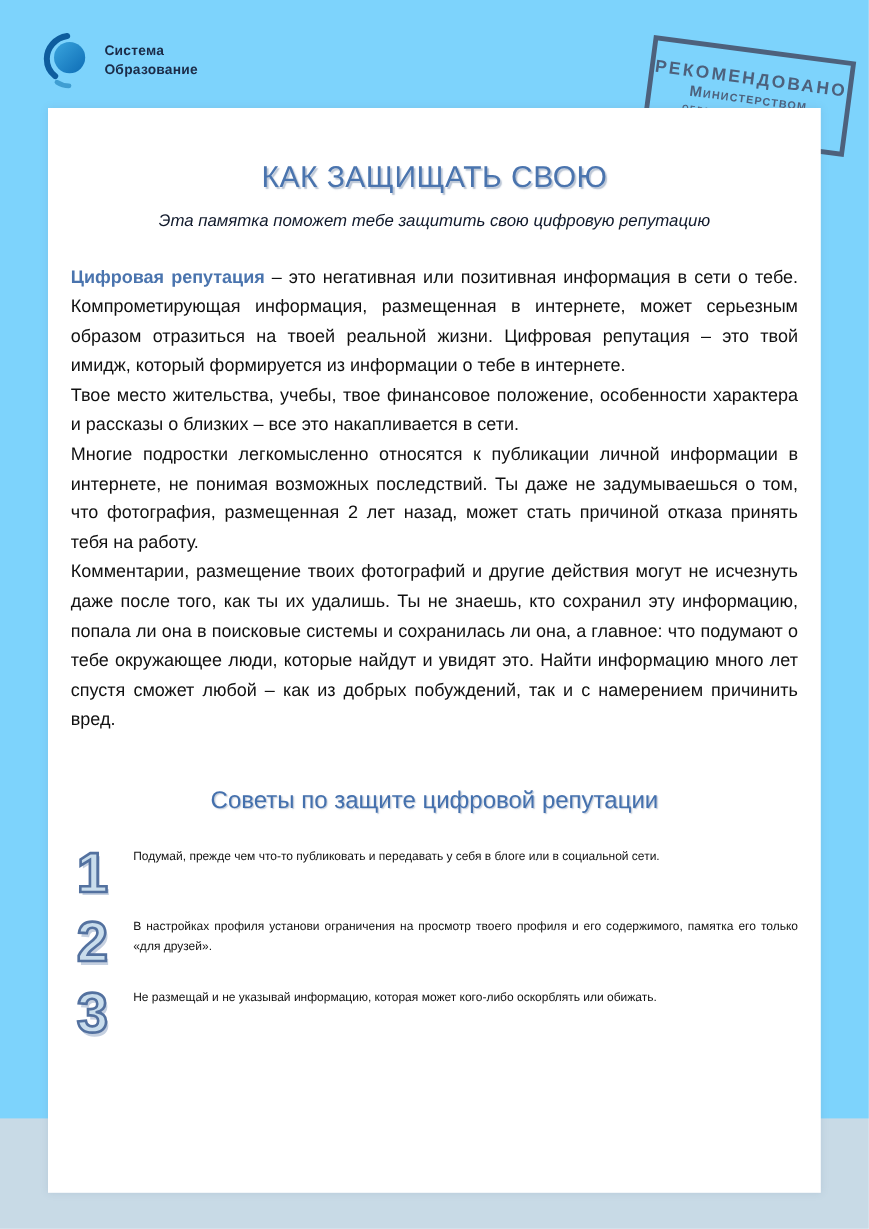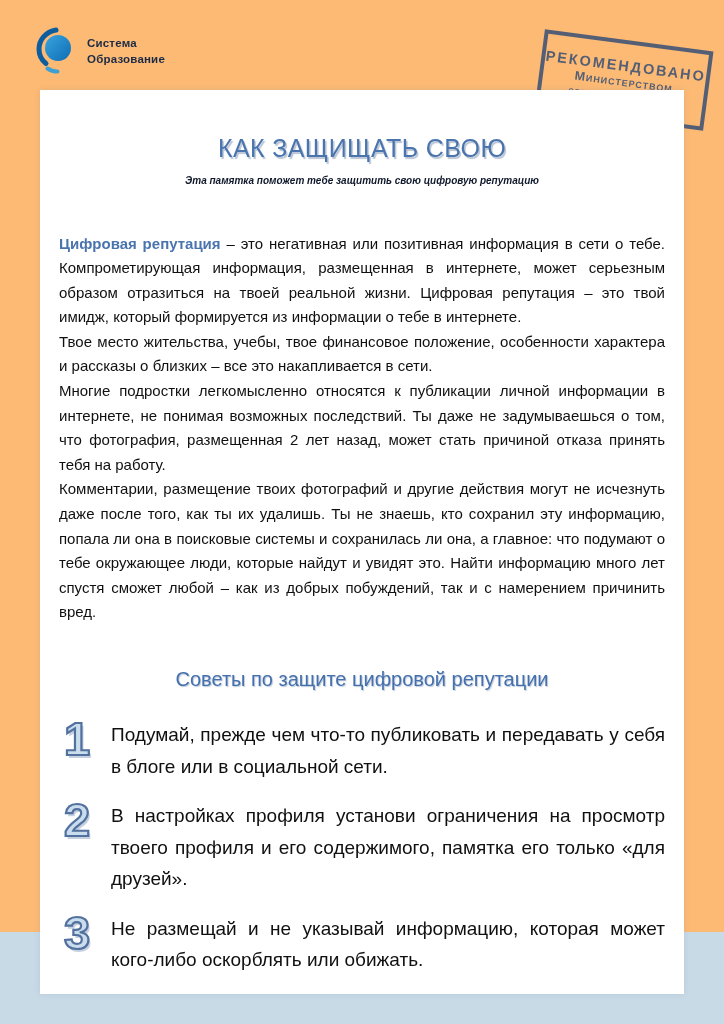--- a/index.html
+++ b/index.html
@@ -3,21 +3,21 @@
 <meta charset="utf-8">
 <style>
   html,body{margin:0;padding:0;}
   body{
     width:724px;height:1024px;
     font-family:"Liberation Sans",sans-serif;
     background:#c8dae6;
     position:relative;
     overflow:hidden;
   }
-  .page{position:absolute;inset:0;width:724px;height:932px;background:#fdba74;}
+  .page{position:absolute;inset:0;width:724px;height:932px;background:#7dd3fc;}
 
   
   .logo{
     position:absolute;top:27px;left:34px;
     display:flex;align-items:center;gap:9px;
   }
   .logo-icon{width:44px;height:48px;flex-shrink:0;}
   .logo-text{
     font-size:11.5px;font-weight:bold;color:#1b2b47;
     line-height:1.4;letter-spacing:.2px;
@@ -51,26 +51,26 @@
   .doc-title{
     text-align:center;
     color:#4a74ae;
     font-size:25px;font-weight:normal;
     line-height:1.18;letter-spacing:.4px;
     text-shadow:1.5px 1.5px 1px rgba(125,145,175,.55);
   }
   .doc-subtitle{
     text-align:center;
     margin-top:11px;
-    font-size:10px;font-weight:bold;font-style:italic;
+    font-size:14px;font-weight:normal;font-style:italic;
     color:#10192b;
   }
 
   .body-text{
-    margin-top:46px;
+    margin-top:29px;
     font-size:15px;line-height:1.64;
     color:#101010;
     text-align:justify;
   }
   .body-text p{margin:0;}
   .lead{color:#4a74ae;font-weight:bold;}
 
   .tips-heading{
     margin-top:43px;
     text-align:center;
@@ -86,21 +86,21 @@
   }
   .tip-number{
     flex-shrink:0;
     width:36px;text-align:center;
     font-size:47px;font-weight:bold;line-height:.88;
     color:#c9ddec;
     -webkit-text-stroke:2.2px #53719f;
     text-shadow:2px 3px 0 rgba(90,120,165,.35);
   }
   .tip-text{
-    font-size:19px;line-height:1.66;
+    font-size:10px;line-height:1.66;
     color:#101010;text-align:justify;
     padding-top:1px;
   }
 </style>
 </head>
 <body>
 
 <div class="page">
 
   <div class="logo">

